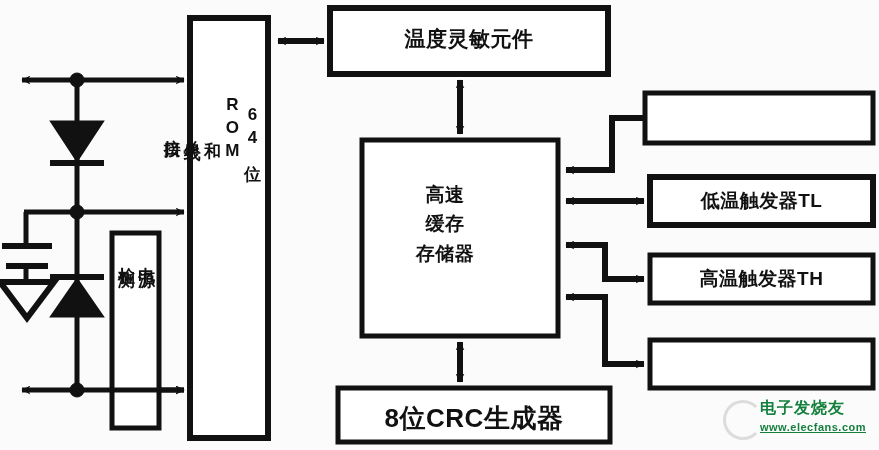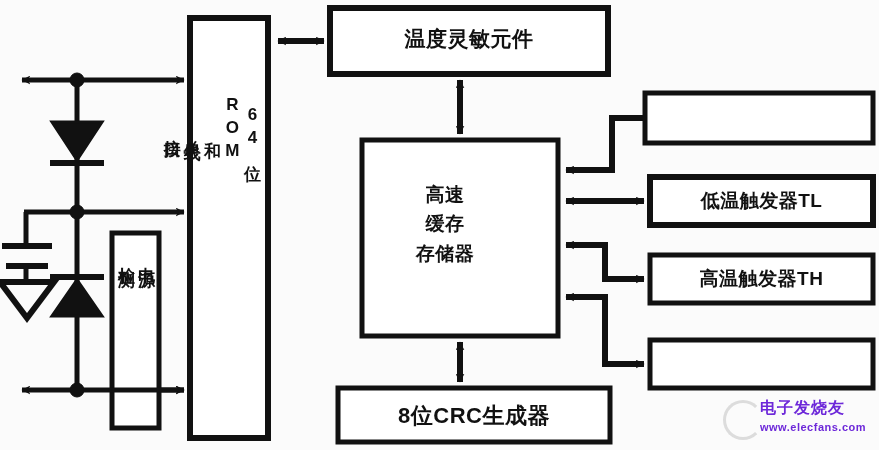--- a/index.html
+++ b/index.html
@@ -32,21 +32,21 @@
     white-space: pre-line;
     pointer-events: none;
   }
   .vert-label {
     writing-mode: vertical-rl;
     text-orientation: upright;
     letter-spacing: 4px;
   }
   .wm {
     position: absolute;
-    color: #6d28d9;
+    color: #15803d;
     font-weight: 700;
     pointer-events: none;
   }
 </style>
 </head>
 <body>
 
 <div id="canvas">
 
   <svg id="diagram-svg" viewBox="0 0 879 450">
@@ -129,32 +129,32 @@
 和
 单线
 接口</div>
 
   <div class="blk-label" style="left:330px; top:27px; width:278px; font-size:21px;">温度灵敏元件</div>
 
   <div class="blk-label" style="left:347px; top:180px; width:196px; font-size:19px; line-height:1.55;">高速
 缓存
 存储器</div>
 
-  <div class="blk-label" style="left:338px; top:403px; width:272px; font-size:22px;">8位CRC生成器</div>
+  <div class="blk-label" style="left:338px; top:403px; width:272px; font-size:26px;">8位CRC生成器</div>
 
 
   <div class="blk-label" style="left:650px; top:268px; width:223px; font-size:19px;">高温触发器TH</div>
 
   <div class="blk-label" style="left:650px; top:190px; width:223px; font-size:19px;">低温触发器TL</div>
 
 
   <div class="blk-label vert-label" style="left:116px; top:253px; width:40px; font-size:17px;">电源
 检测</div>
 
   <div style="position:absolute; left:760px; top:398px; width:115px;">
     <div class="wm" style="position:relative; left:0; top:0; font-size:16px; letter-spacing:1px;">电子发烧友</div>
-    <div class="wm" style="position:relative; left:0; top:2px; font-size:11px; letter-spacing:0.5px;">www.elecfans.com</div>
+    <div class="wm" style="position:relative; left:0; top:2px; font-size:11px; letter-spacing:0.5px;text-decoration:underline;">www.elecfans.com</div>
   </div>
 
   <div style="position:absolute; left:723px; top:400px; width:34px; height:34px;
               border:3px solid #dcdcdc; border-radius:50%; border-right-color:transparent;"></div>
 
 </div>
 
 </body></html>

